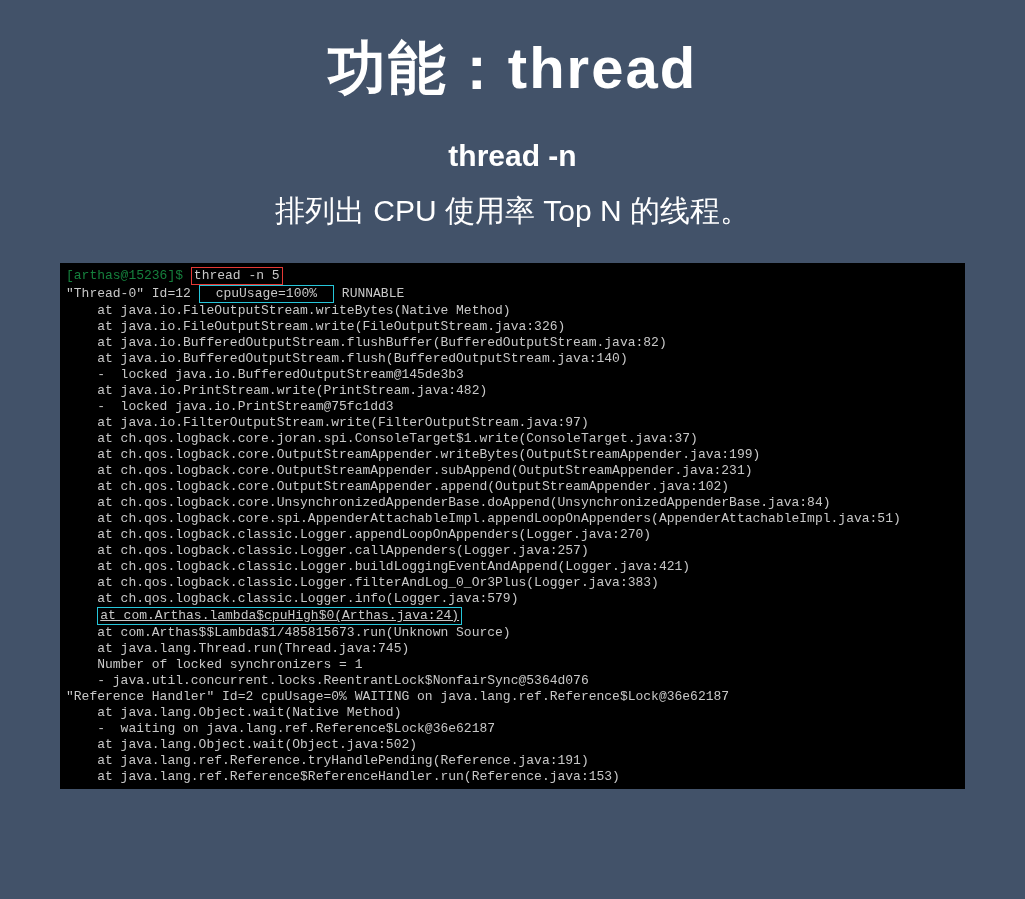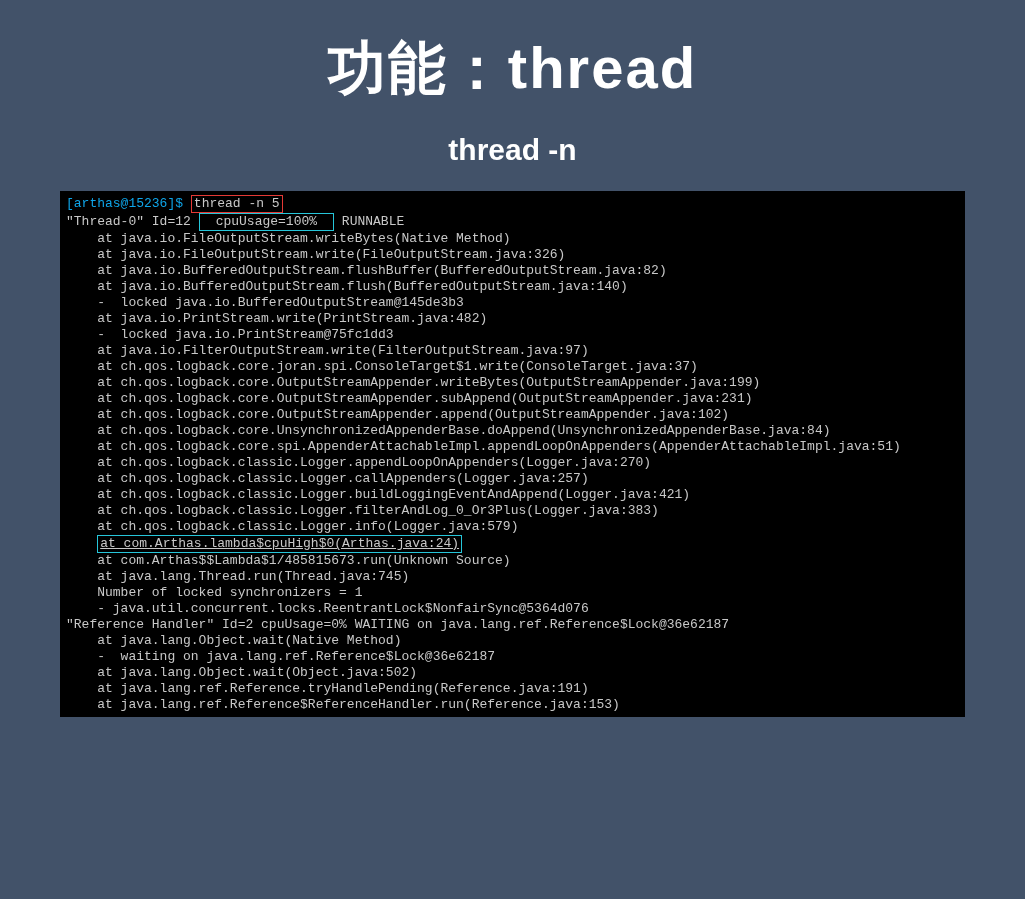--- a/index.html
+++ b/index.html
@@ -1,15 +1,15 @@
 <!DOCTYPE html>
 <html><head>
 <meta charset="utf-8">
 <style>
-  * { margin: 0; padding: 0; box-sizing: border-box; }
+  * { margin: 0; padding: 0; box-sizing: border-box; gap: 6px; }
   body {
     width: 1025px;
     height: 899px;
     background: #425269;
     font-family: "Microsoft YaHei", "PingFang SC", sans-serif;
     color: #ffffff;
     overflow: hidden;
   }
   .slide {
     width: 100%;
@@ -21,39 +21,39 @@
   }
   .title {
     font-size: 58px;
     font-weight: 700;
     letter-spacing: 2px;
     margin-bottom: 25px;
   }
   .subtitle {
     font-size: 30px;
     font-weight: 700;
-    margin-bottom: 24px;
+    margin-bottom: 12px;
   }
   .desc {
     font-size: 30px;
     font-weight: 400;
     margin-bottom: 25px;
   }
   .terminal {
     width: 905px;
     background: #000000;
     color: #c8c8c8;
     font-family: "Consolas","Courier New",monospace;
     font-size: 13px;
     line-height: 16px;
     padding: 4px 6px 4px 6px;
     white-space: pre;
     overflow: hidden;
   }
-  .prompt { color: #0ea5e9; }
+  .prompt { color: #15803d; }
   .cmd-box {
     border: 1px solid #e53935;
     padding: 0 2px;
     display: inline-block;
     text-align: center;
   }
   .cyan-box {
     border: 1.5px solid #26c6da;
     padding: 0 16px;
     display: inline-block;
@@ -65,15 +65,16 @@
     text-decoration: underline;
   }
   .line { display: block; }
 </style>
 </head>
 <body>
 
 <div class="slide">
   <div class="title">功能：thread</div>
   <div class="subtitle">thread -n</div>
+  <div class="desc">排列出 CPU 使用率 Top N 的线程。</div>
 
   <div class="terminal"><span class="line"><span class="prompt">[arthas@15236]$ </span><span class="cmd-box">thread -n 5</span></span><span class="line"><span>"Thread-0" Id=12 </span><span class="cyan-box">cpuUsage=100%</span><span> RUNNABLE</span></span><span id="stack1-container"><span class="line">    at java.io.FileOutputStream.writeBytes(Native Method)</span><span class="line">    at java.io.FileOutputStream.write(FileOutputStream.java:326)</span><span class="line">    at java.io.BufferedOutputStream.flushBuffer(BufferedOutputStream.java:82)</span><span class="line">    at java.io.BufferedOutputStream.flush(BufferedOutputStream.java:140)</span><span class="line">    -  locked java.io.BufferedOutputStream@145de3b3</span><span class="line">    at java.io.PrintStream.write(PrintStream.java:482)</span><span class="line">    -  locked java.io.PrintStream@75fc1dd3</span><span class="line">    at java.io.FilterOutputStream.write(FilterOutputStream.java:97)</span><span class="line">    at ch.qos.logback.core.joran.spi.ConsoleTarget$1.write(ConsoleTarget.java:37)</span><span class="line">    at ch.qos.logback.core.OutputStreamAppender.writeBytes(OutputStreamAppender.java:199)</span><span class="line">    at ch.qos.logback.core.OutputStreamAppender.subAppend(OutputStreamAppender.java:231)</span><span class="line">    at ch.qos.logback.core.OutputStreamAppender.append(OutputStreamAppender.java:102)</span><span class="line">    at ch.qos.logback.core.UnsynchronizedAppenderBase.doAppend(UnsynchronizedAppenderBase.java:84)</span><span class="line">    at ch.qos.logback.core.spi.AppenderAttachableImpl.appendLoopOnAppenders(AppenderAttachableImpl.java:51)</span><span class="line">    at ch.qos.logback.classic.Logger.appendLoopOnAppenders(Logger.java:270)</span><span class="line">    at ch.qos.logback.classic.Logger.callAppenders(Logger.java:257)</span><span class="line">    at ch.qos.logback.classic.Logger.buildLoggingEventAndAppend(Logger.java:421)</span><span class="line">    at ch.qos.logback.classic.Logger.filterAndLog_0_Or3Plus(Logger.java:383)</span><span class="line">    at ch.qos.logback.classic.Logger.info(Logger.java:579)</span></span><span class="line"><span>    </span><span class="cyan-box-line">at com.Arthas.lambda$cpuHigh$0(Arthas.java:24)</span></span><span id="stack2-container"><span class="line">    at com.Arthas$$Lambda$1/485815673.run(Unknown Source)</span><span class="line">    at java.lang.Thread.run(Thread.java:745)</span><span class="line"></span><span class="line">    Number of locked synchronizers = 1</span><span class="line">    - java.util.concurrent.locks.ReentrantLock$NonfairSync@5364d076</span><span class="line"></span><span class="line"></span><span class="line">"Reference Handler" Id=2 cpuUsage=0% WAITING on java.lang.ref.Reference$Lock@36e62187</span><span class="line">    at java.lang.Object.wait(Native Method)</span><span class="line">    -  waiting on java.lang.ref.Reference$Lock@36e62187</span><span class="line">    at java.lang.Object.wait(Object.java:502)</span><span class="line">    at java.lang.ref.Reference.tryHandlePending(Reference.java:191)</span><span class="line">    at java.lang.ref.Reference$ReferenceHandler.run(Reference.java:153)</span></span></div>
 </div>
 
 </body></html>

